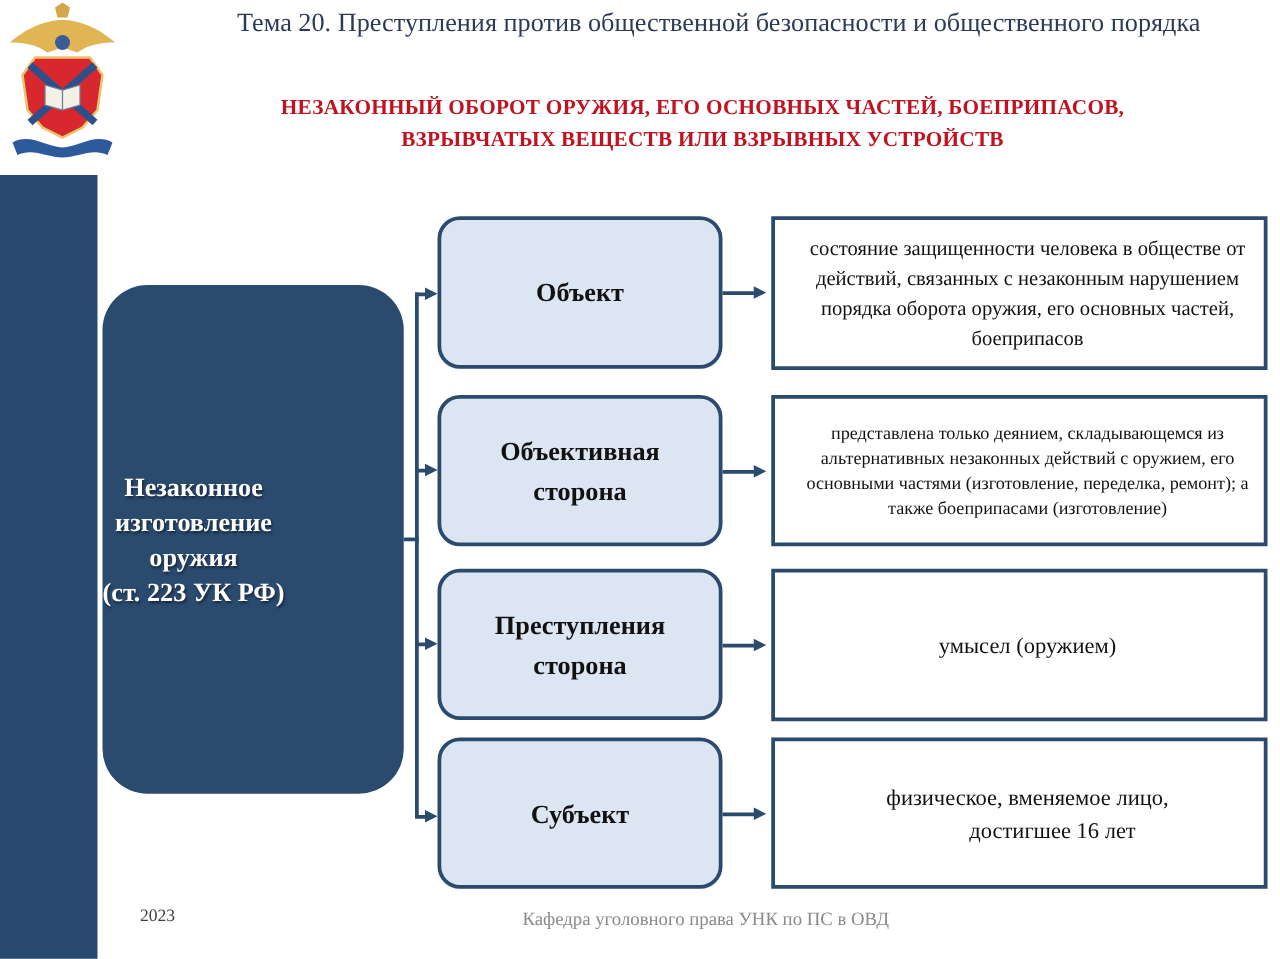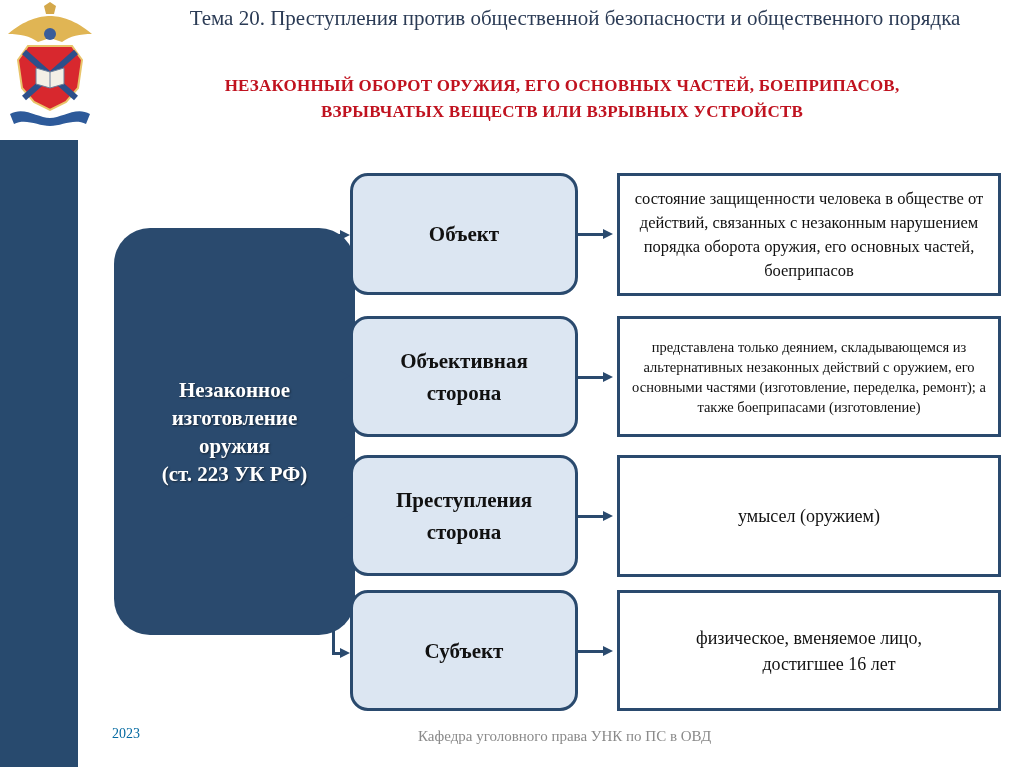--- a/index.html
+++ b/index.html
@@ -21,51 +21,51 @@
   }
   .main-title {
     position: absolute; left: 100px; top: 73px; width: 924px;
     text-align: center; font-size: 17px; font-weight: bold; color: #c0121f;
     line-height: 26px; letter-spacing: 0.2px;
   }
   .main-title div { white-space: nowrap; }
   .big-box {
     position: absolute; left: 82px; top: 228px; width: 241px; height: 407px;
     background: #2a4a6e; border-radius: 36px;
-    display: flex; align-items: center; justify-content: center;
+    display: flex; align-items: center; 
     text-align: center; color: #ffffff; font-weight: bold; font-size: 21px;
-    line-height: 28px; text-shadow: 1px 1px 2px rgba(0,0,0,0.5); margin-left: 32px;
+    line-height: 28px; text-shadow: 1px 1px 2px rgba(0,0,0,0.5);
   }
   .big-box .lines div { white-space: nowrap; }
   .connector { position: absolute; background: #2a4a6e; }
   .arrowhead {
     position: absolute; width: 0; height: 0;
     border-top: 5px solid transparent; border-bottom: 5px solid transparent;
     border-left: 10px solid #2a4a6e;
   }
   .mid-box {
     position: absolute; left: 350px; width: 222px;
     background: #dce6f2; border: 3px solid #2a4a6e; border-radius: 18px;
     display: flex; align-items: center; justify-content: center;
     text-align: center; font-weight: bold; font-size: 21px; line-height: 32px;
     color: #111111;
   }
   .right-box {
     position: absolute; left: 617px; width: 378px;
     background: #ffffff; border: 3px solid #2a4a6e;
     display: flex; align-items: center; justify-content: center;
-    text-align: center; color: #111111;
+    text-align: center; color: #111111; padding-left: 13px;
   }
   .right-box .txt { padding: 0 8px; }
   .rb1 { font-size: 16.5px; line-height: 24px; }
   .rb2 { font-size: 14.5px; line-height: 20px; }
   .rb3 { font-size: 18px; line-height: 26px; }
   .rb4 { font-size: 18px; line-height: 26px; }
   .footer-year {
-    position: absolute; left: 112px; top: 726px; font-size: 14px; color: #0369a1;
+    position: absolute; left: 112px; top: 726px; font-size: 14px; color: #404040;
   }
   .footer-dept {
     position: absolute; left: 418px; top: 728px; font-size: 15px; color: #8a8a8a;
   }
 </style>
 </head>
 <body>
 
 <div class="sidebar-bar"></div>
 

